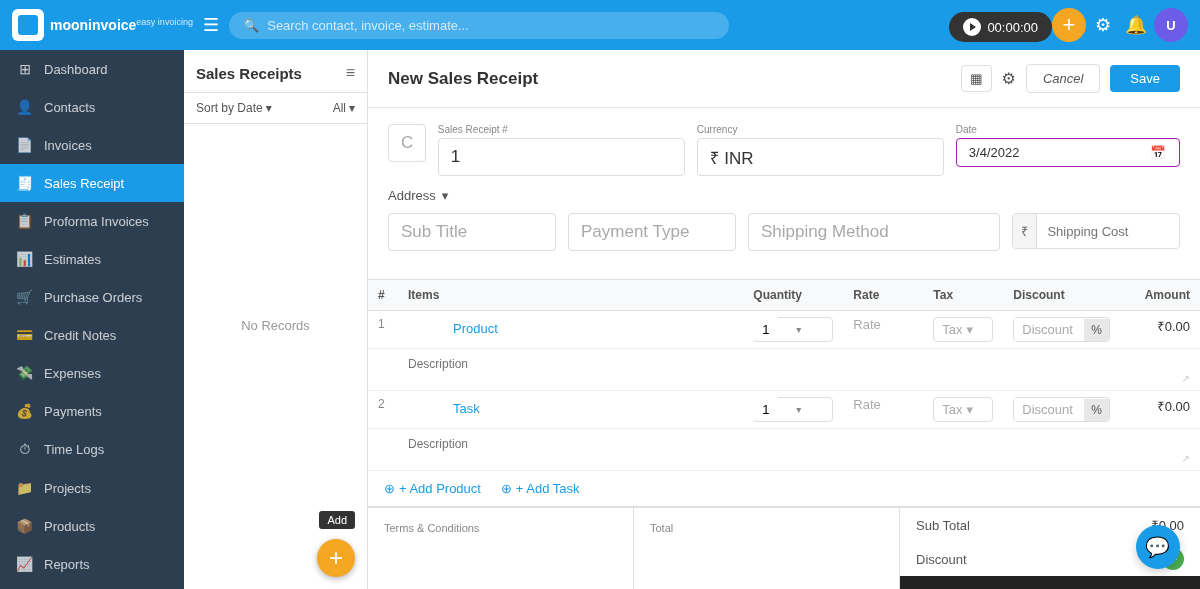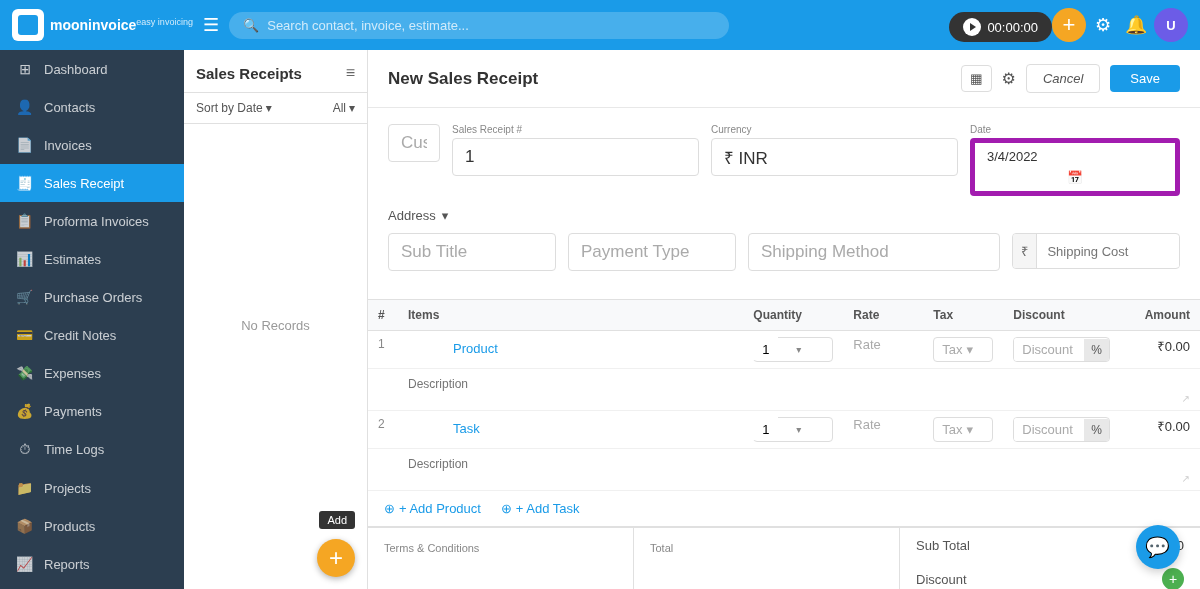--- a/index.html
+++ b/index.html
@@ -63,21 +63,21 @@
     .form-body { padding: 16px 20px; }
     .form-row { display: flex; gap: 12px; margin-bottom: 12px; align-items: flex-start; }
     .form-input { border: 1px solid #ddd; border-radius: 4px; padding: 8px 12px; font-size: 17px; color: #333; width: 100%; outline: none; }
     .form-input::placeholder { color: #aaa; }
     .field-group { display: flex; flex-direction: column; gap: 3px; }
     .field-label { font-size: 10px; color: #888; }
     .customer-field { flex: 1; }
     .receipt-num-group { min-width: 100px; }
     .currency-group { min-width: 100px; }
     .date-group { min-width: 120px; }
-    .date-input-wrap { display: flex; align-items: center; border: 5px solid #a21caf; border-radius: 4px; padding: 6px 12px; gap: 6px; flex-direction: column; }
+    .date-input-wrap { display: flex; align-items: center; border: 1px solid #a21caf; border-radius: 4px; padding: 6px 12px; gap: 6px; }
     .date-input-wrap input { border: none; outline: none; font-size: 13px; color: #333; }
     .address-row { margin-bottom: 10px; }
     .address-toggle { display: flex; align-items: center; gap: 6px; cursor: pointer; color: #555; font-size: 13px; font-weight: 500; }
     .subtitle-field { flex: 1; }
     .payment-field { flex: 1; }
     .shipping-field { flex: 1.5; }
     .shipping-cost-field { flex: 1; }
     .shipping-cost-wrap { display: flex; align-items: center; border: 1px solid #ddd; border-radius: 4px; overflow: hidden; }
     .currency-prefix { padding: 8px 8px; background: #f5f5f5; border-right: 1px solid #ddd; color: #666; font-size: 13px; }
     .shipping-cost-wrap input { border: none; outline: none; padding: 8px 10px; font-size: 13px; width: 100%; }

